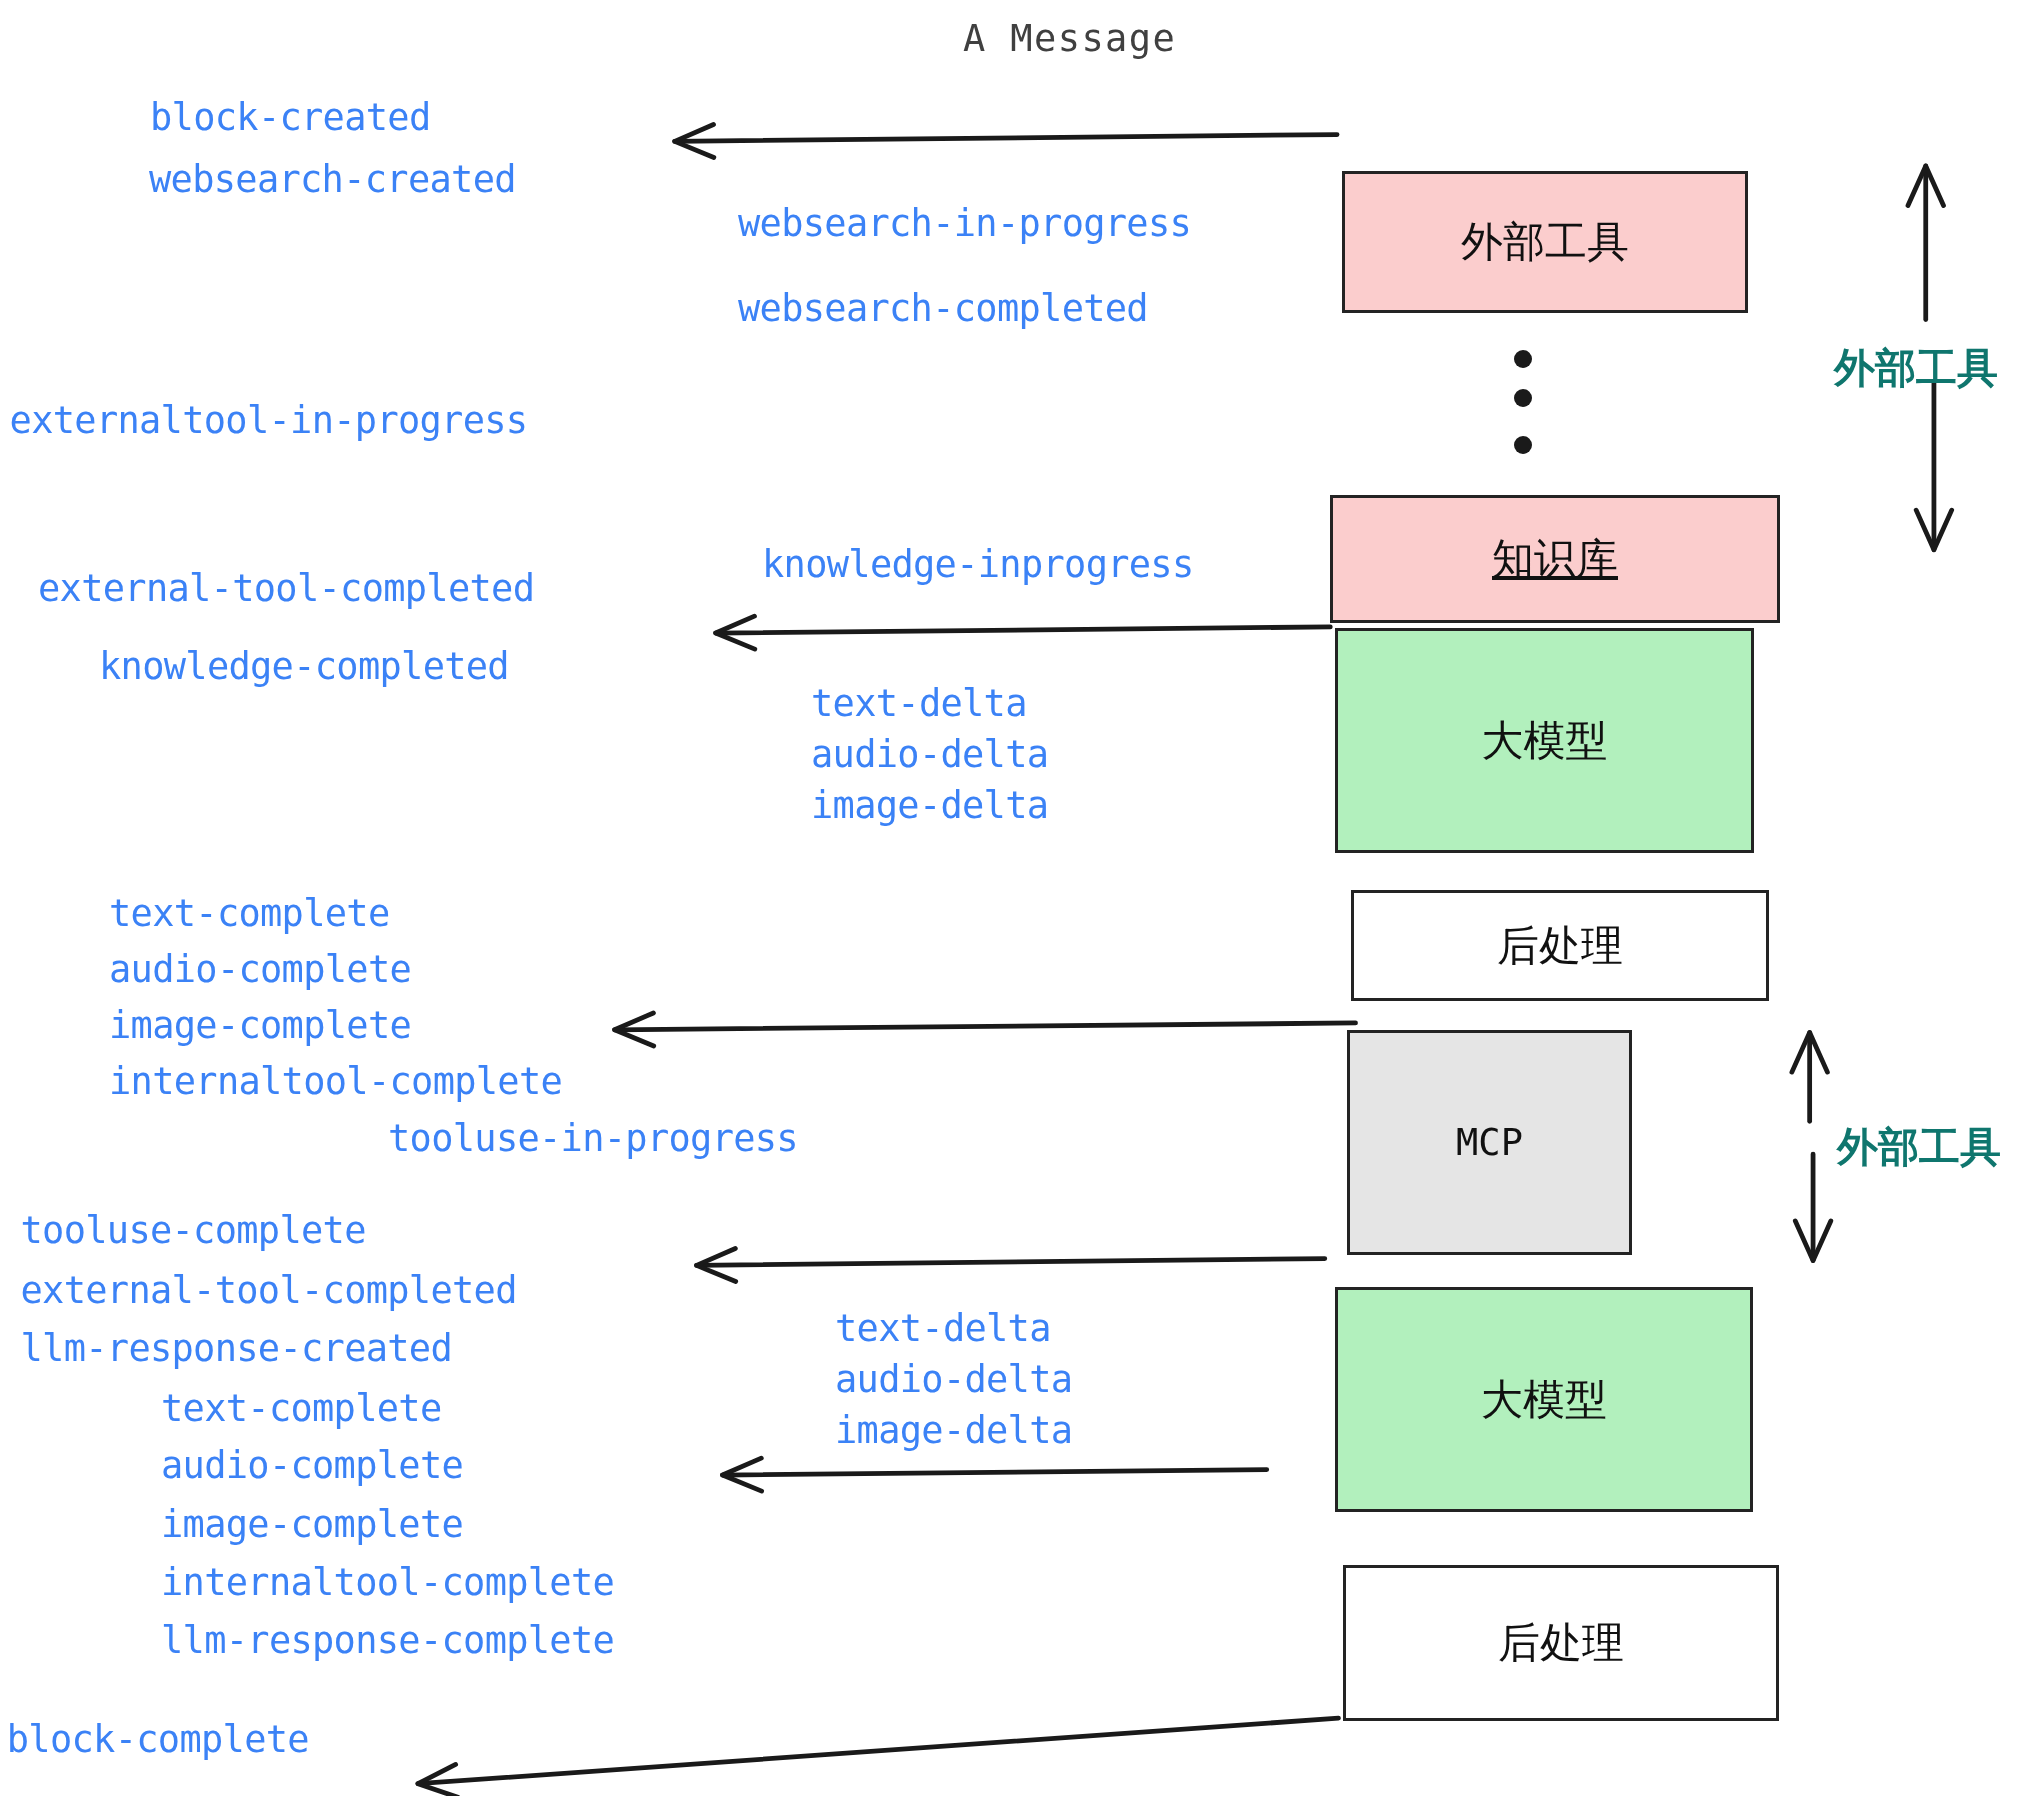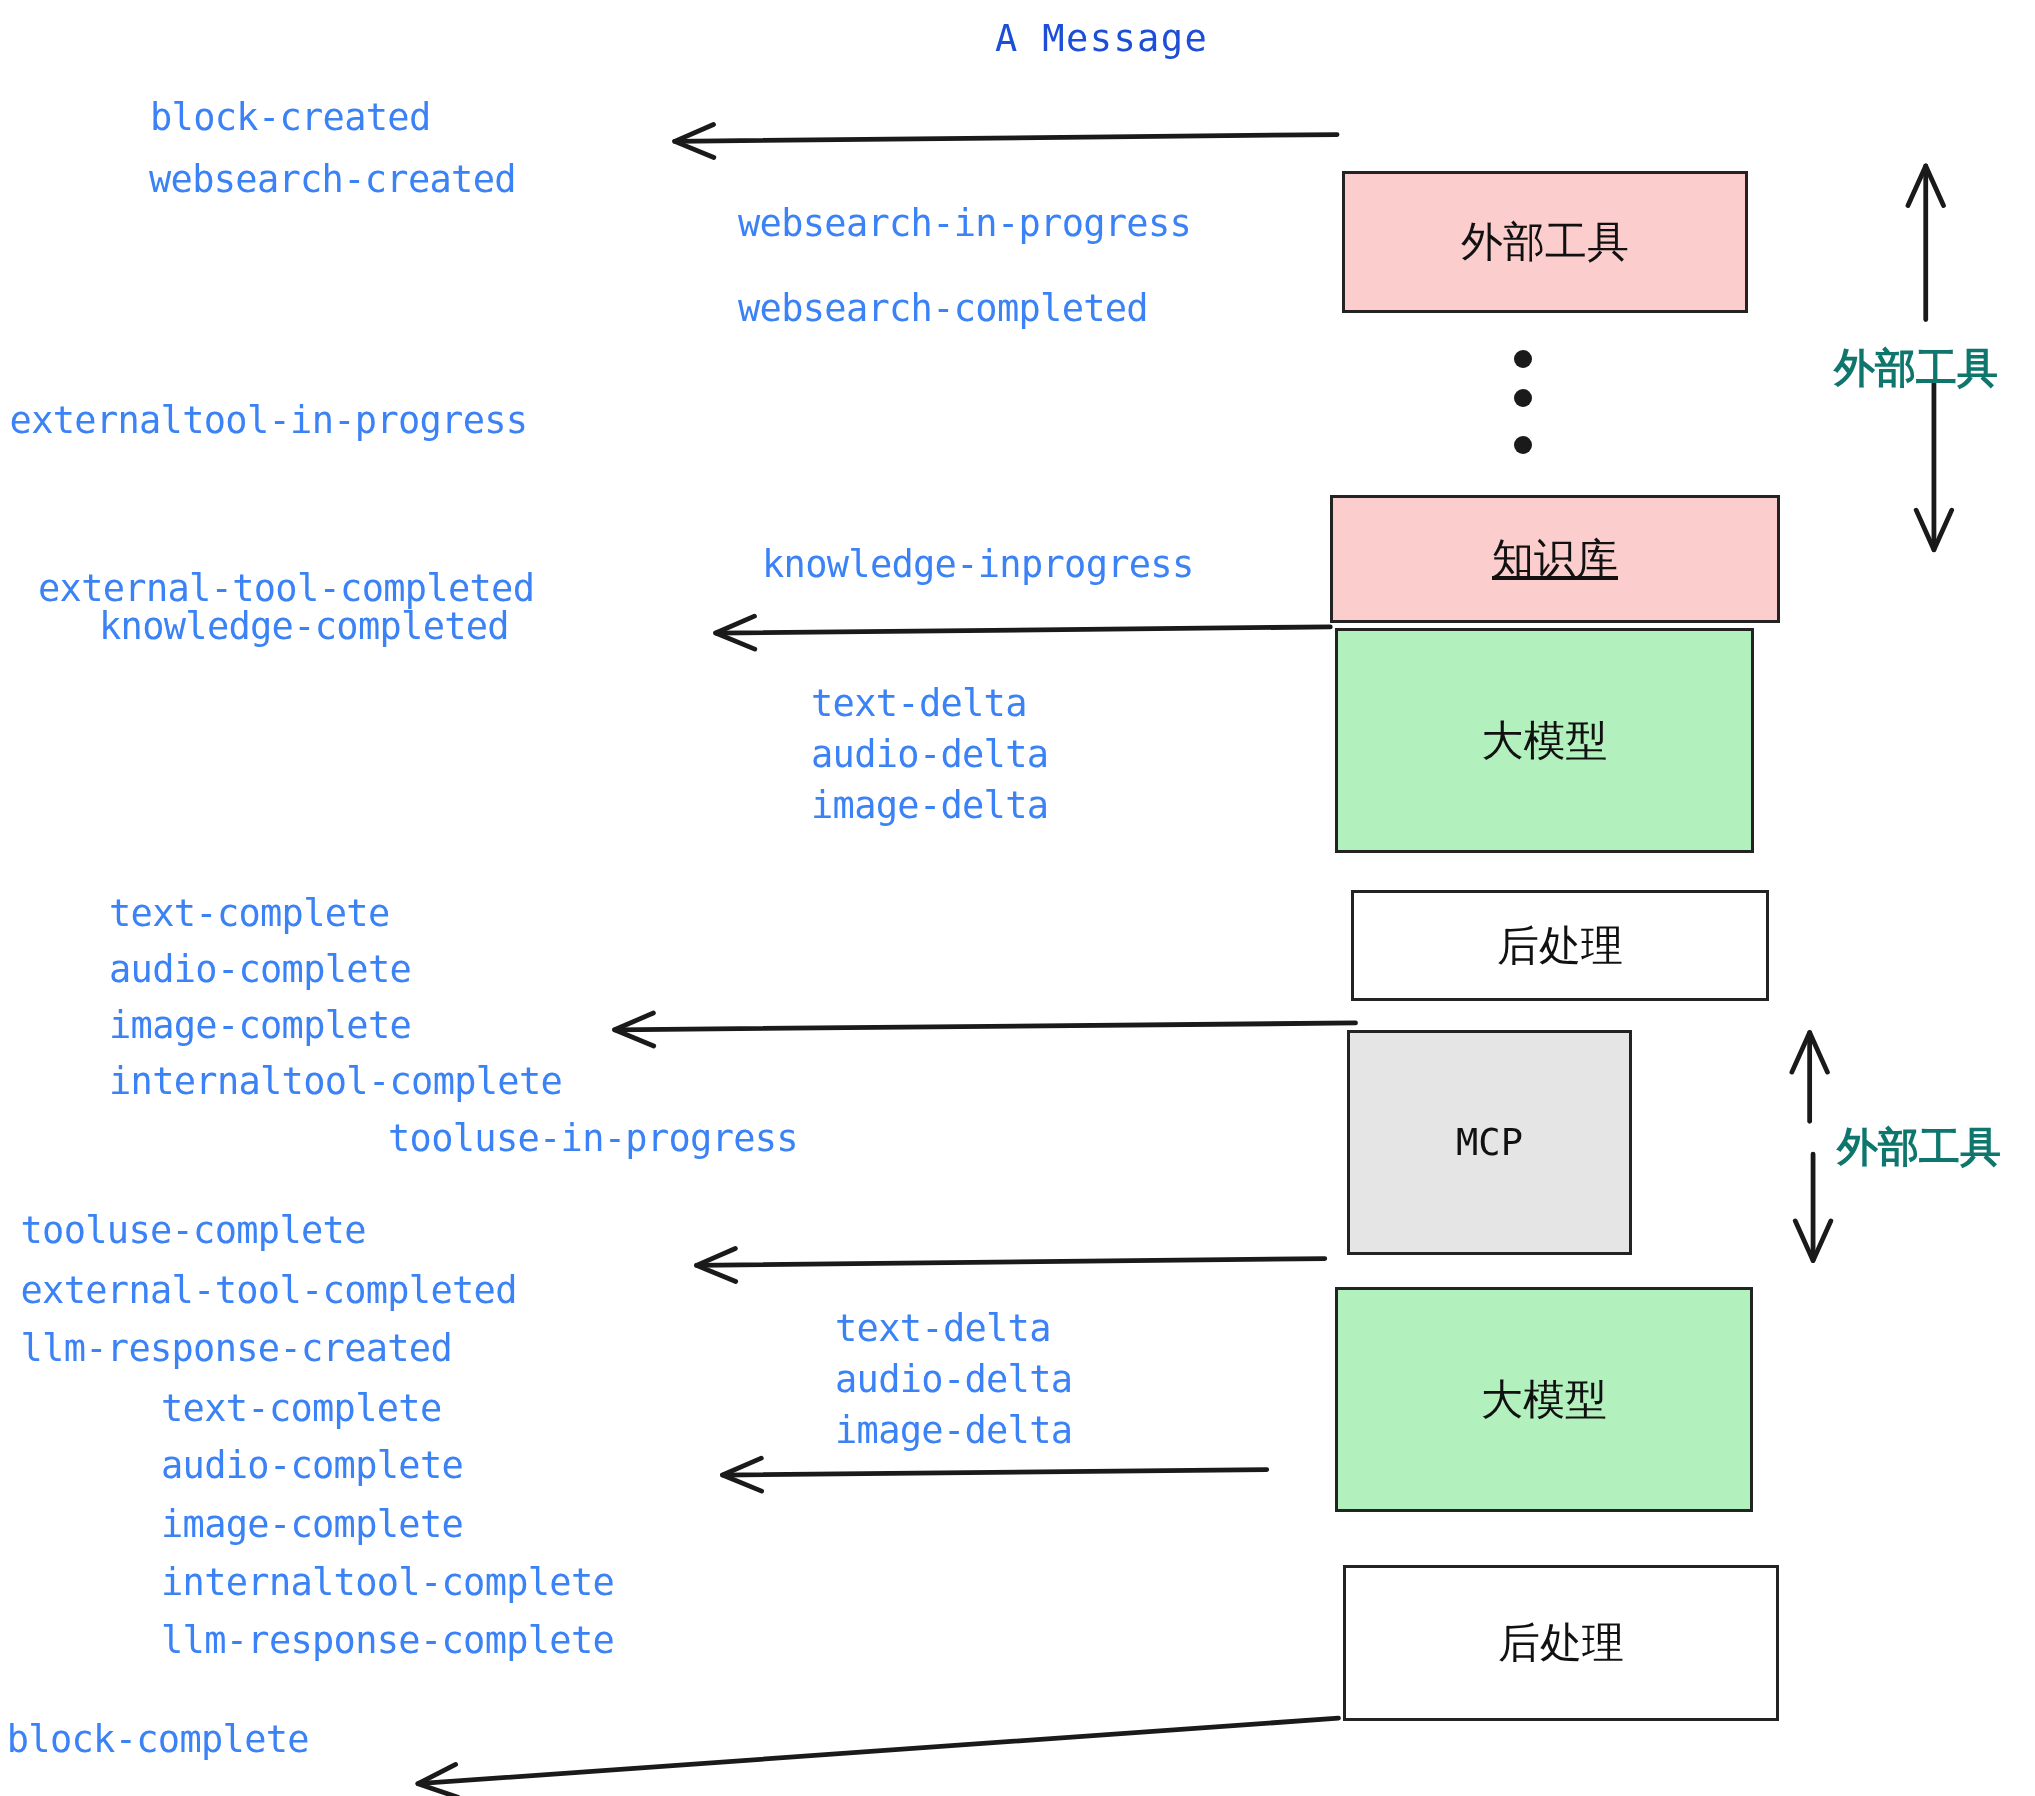--- a/index.html
+++ b/index.html
@@ -21,24 +21,23 @@
     font-size: 37px;
     color: #3b82f6;
     white-space: nowrap;
     letter-spacing: -0.7px;
     line-height: 1;
   }
   .title {
     position: absolute;
     font-family: "DejaVu Sans Mono", monospace;
     font-size: 37px;
-    color: #1d4ed8;
+    color: #404040;
     white-space: nowrap;
     letter-spacing: 1.4px;
-    margin-left: 32px;
   }
   .node {
     position: absolute;
     box-sizing: border-box;
     border: 3.4px solid #232323;
     display: flex;
     align-items: center;
     justify-content: center;
     color: #111111;
     white-space: nowrap;
@@ -140,21 +139,21 @@
       <div class="node node-cn" style="left: 1343px; top: 1565px; width: 436px; height: 156px; background: rgb(255, 255, 255); border-color: rgb(35, 35, 35);">后处理</div>
     </div>
   <div id="events-layer">
       <div class="evt" style="left: 150px; top: 99px;">block-created</div>
       <div class="evt" style="left: 149px; top: 161px;">websearch-created</div>
       <div class="evt" style="left: 738px; top: 205px;">websearch-in-progress</div>
       <div class="evt" style="left: 738px; top: 290px;">websearch-completed</div>
       <div class="evt" style="left: 9.6px; top: 402px;">externaltool-in-progress</div>
       <div class="evt" style="left: 762px; top: 546px;">knowledge-inprogress</div>
       <div class="evt" style="left: 38px; top: 570px;">external-tool-completed</div>
-      <div class="evt" style="left: 99px; top: 608px;">knowledge-completed</div>
+      <div class="evt" style="left: 99px; top: 648px;">knowledge-completed</div>
       <div class="evt" style="left: 811px; top: 685px;">text-delta</div>
       <div class="evt" style="left: 811px; top: 736px;">audio-delta</div>
       <div class="evt" style="left: 811px; top: 787px;">image-delta</div>
       <div class="evt" style="left: 109px; top: 895px;">text-complete</div>
       <div class="evt" style="left: 109px; top: 951px;">audio-complete</div>
       <div class="evt" style="left: 109px; top: 1007px;">image-complete</div>
       <div class="evt" style="left: 109px; top: 1063px;">internaltool-complete</div>
       <div class="evt" style="left: 388px; top: 1120px;">tooluse-in-progress</div>
       <div class="evt" style="left: 20.5px; top: 1212px;">tooluse-complete</div>
       <div class="evt" style="left: 20.5px; top: 1272px;">external-tool-completed</div>

